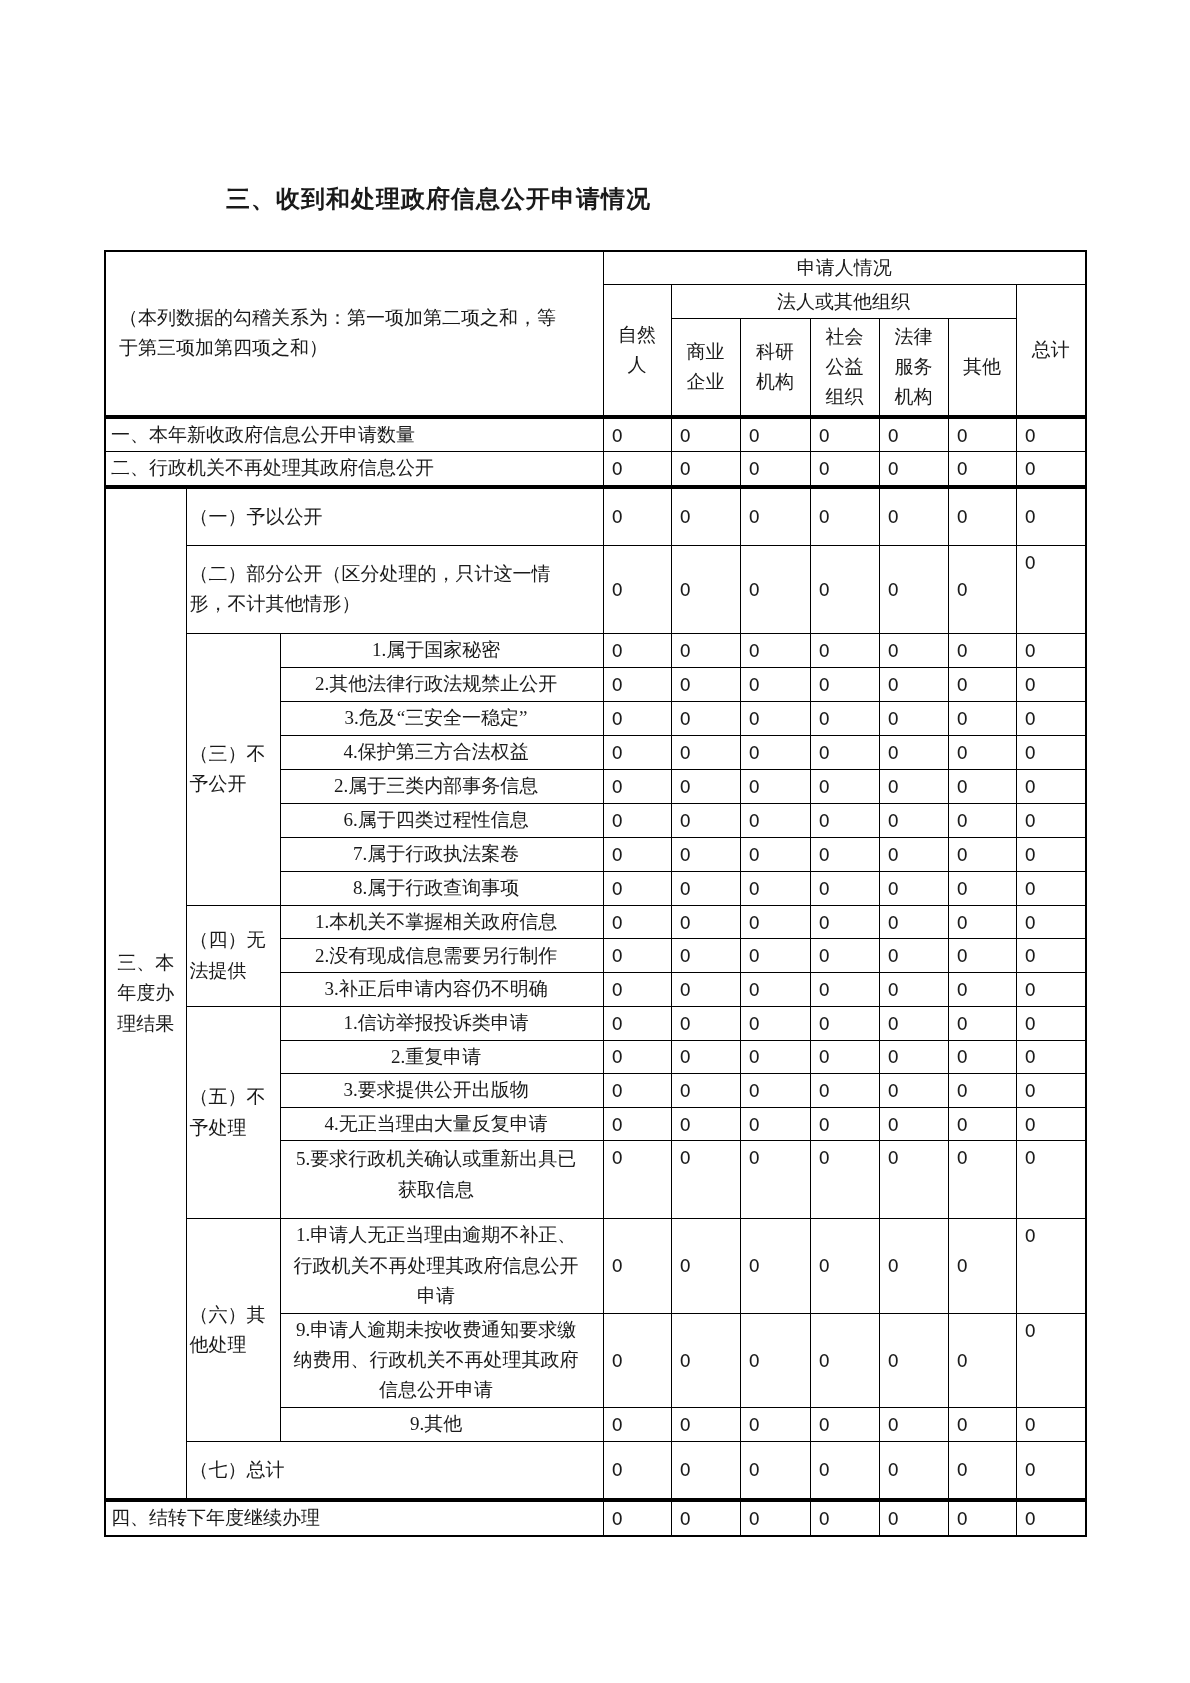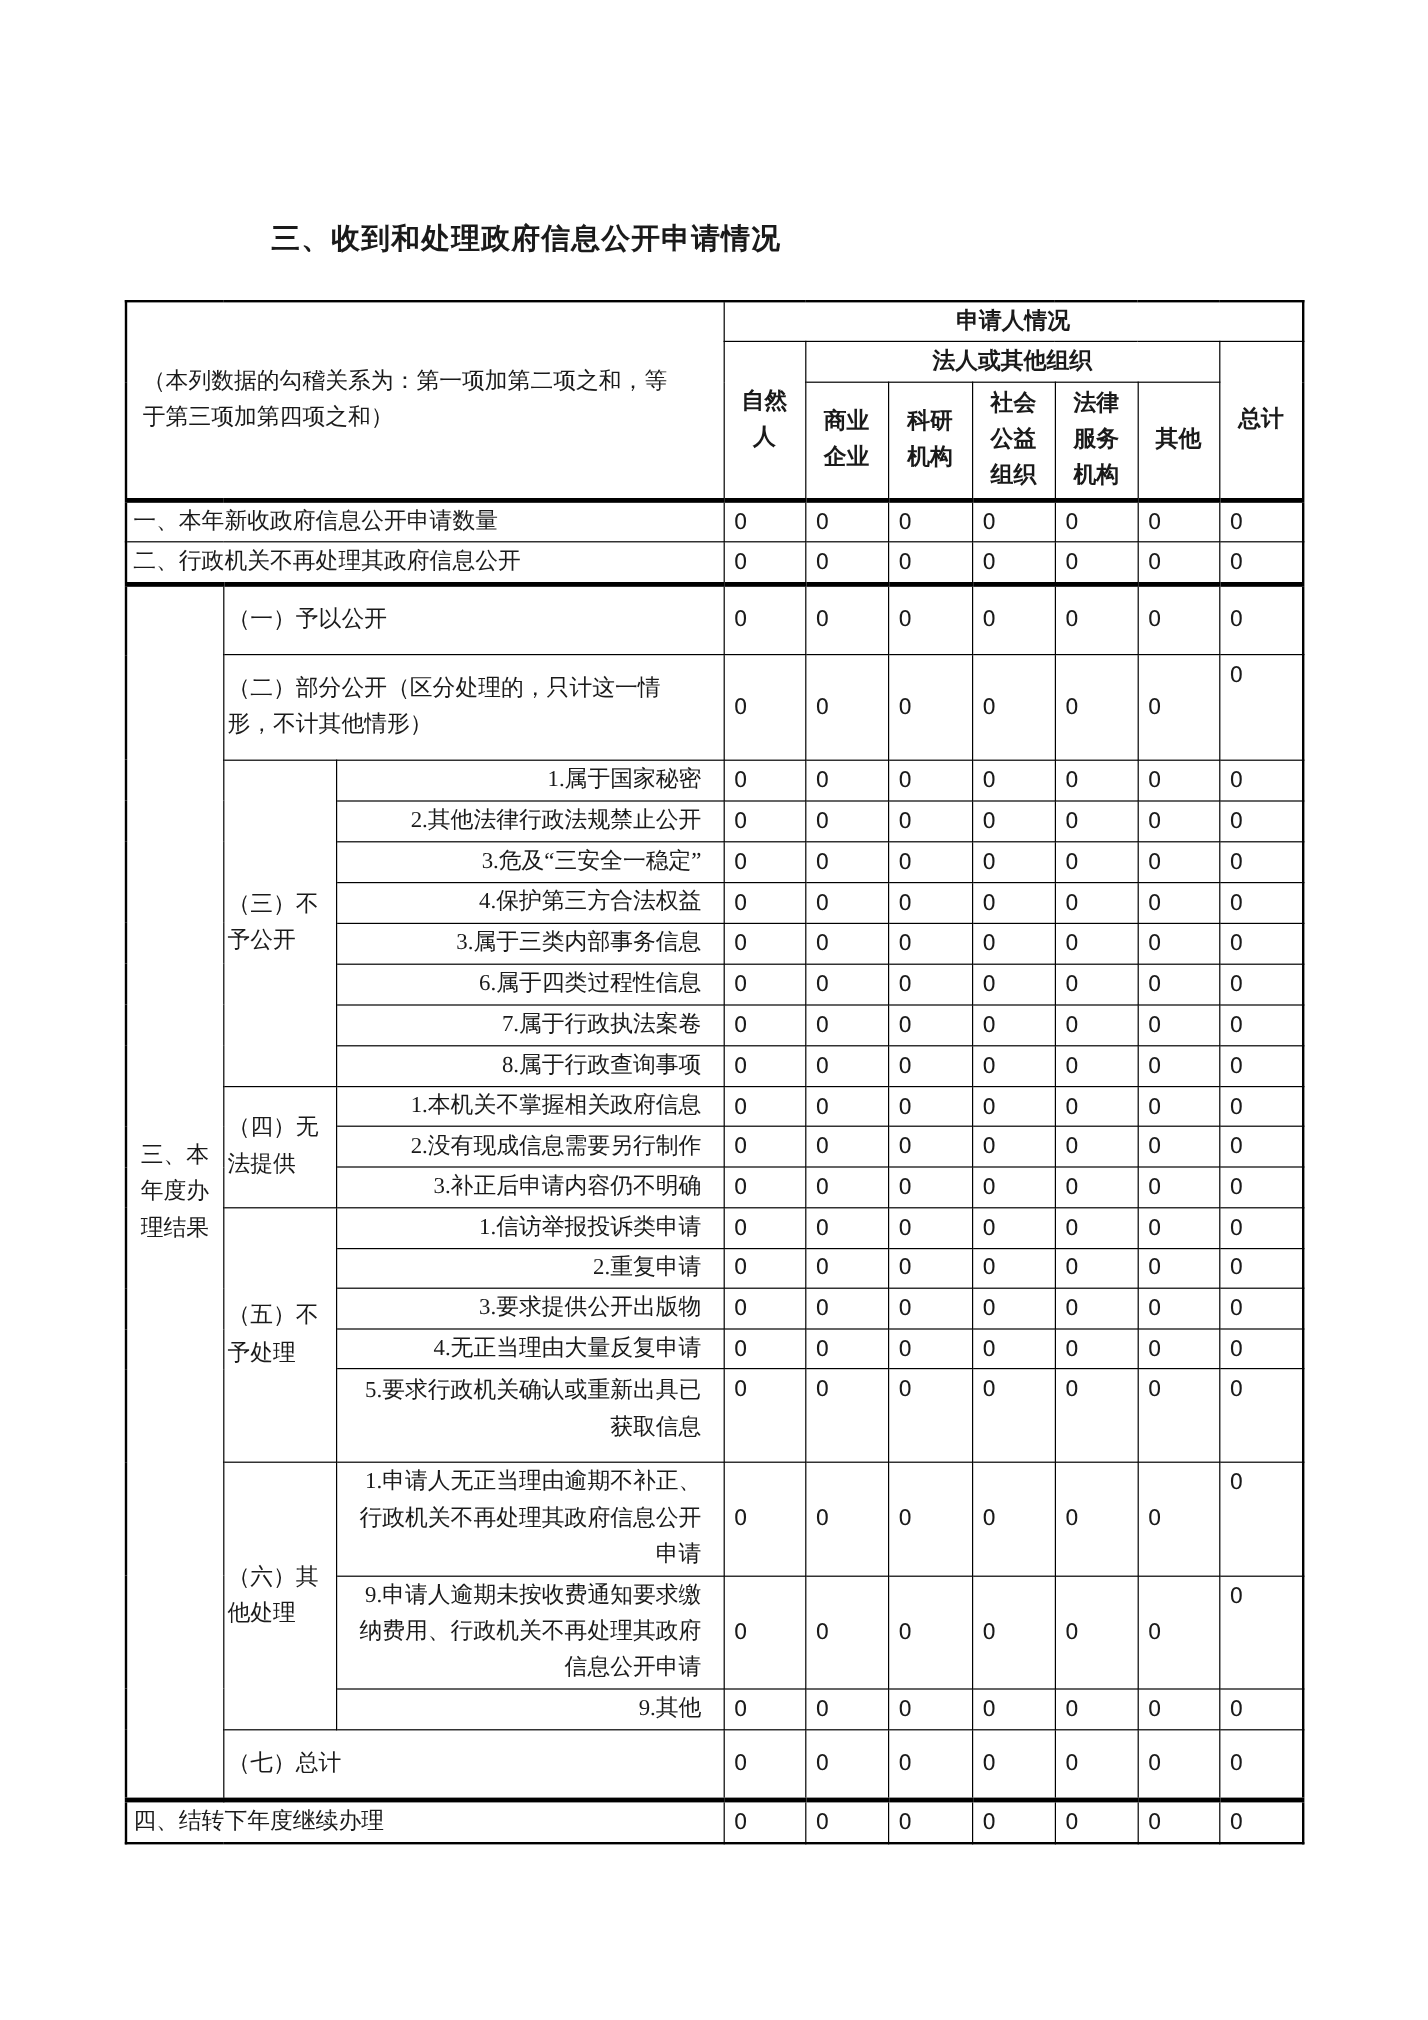--- a/index.html
+++ b/index.html
@@ -19,29 +19,29 @@
   }
   td{
     border:1px solid #000;
     font-size:19px;line-height:1.6;
     vertical-align:middle;
     padding:1px 6px;
     overflow:hidden;
     white-space:pre-line;
   }
   
-  td.hc{text-align:center;padding:1px 4px;font-weight:bold;}
+  td.hc{text-align:center;padding:1px 4px;}
   td.note{
     text-align:left;vertical-align:middle;padding:2px 10px 2px 13px;margin-top:28px;
   }
   
   td.lab{text-align:left;padding:1px 4px 1px 5px;}           
   td.grp{text-align:left;padding:13px 3px;}                   
   td.sect{text-align:center;padding:1px 3px;}                
-  td.item{text-align:right;padding:1px 18px 1px 7px;}         
+  td.item{text-align:center;padding:1px 18px 1px 7px;}         
   
   td.val{
     font-family:"DejaVu Sans","Liberation Sans",sans-serif;
     font-size:18px;text-align:left;padding:2px 2px 2px 8px;line-height:1.5;
   }
   td.vtop{vertical-align:top;padding-top:3px;}
   
   tr.sep td{border-top:4px solid #000000;}
   
   tr.h1{height:32px}  tr.h2{height:34px}  tr.h3{height:98px}
@@ -177,21 +177,21 @@
     <td class="item">4.保护第三方合法权益</td>
     <td class="val">0</td>
     <td class="val">0</td>
     <td class="val">0</td>
     <td class="val">0</td>
     <td class="val">0</td>
     <td class="val">0</td>
     <td class="val">0</td>
   </tr>
   <tr class="r-std">
-    <td class="item">3.属于三类内部事务信息</td>
+    <td class="item">2.属于三类内部事务信息</td>
     <td class="val">0</td>
     <td class="val">0</td>
     <td class="val">0</td>
     <td class="val">0</td>
     <td class="val">0</td>
     <td class="val">0</td>
     <td class="val">0</td>
   </tr>
   <tr class="r-std">
     <td class="item">6.属于四类过程性信息</td>

